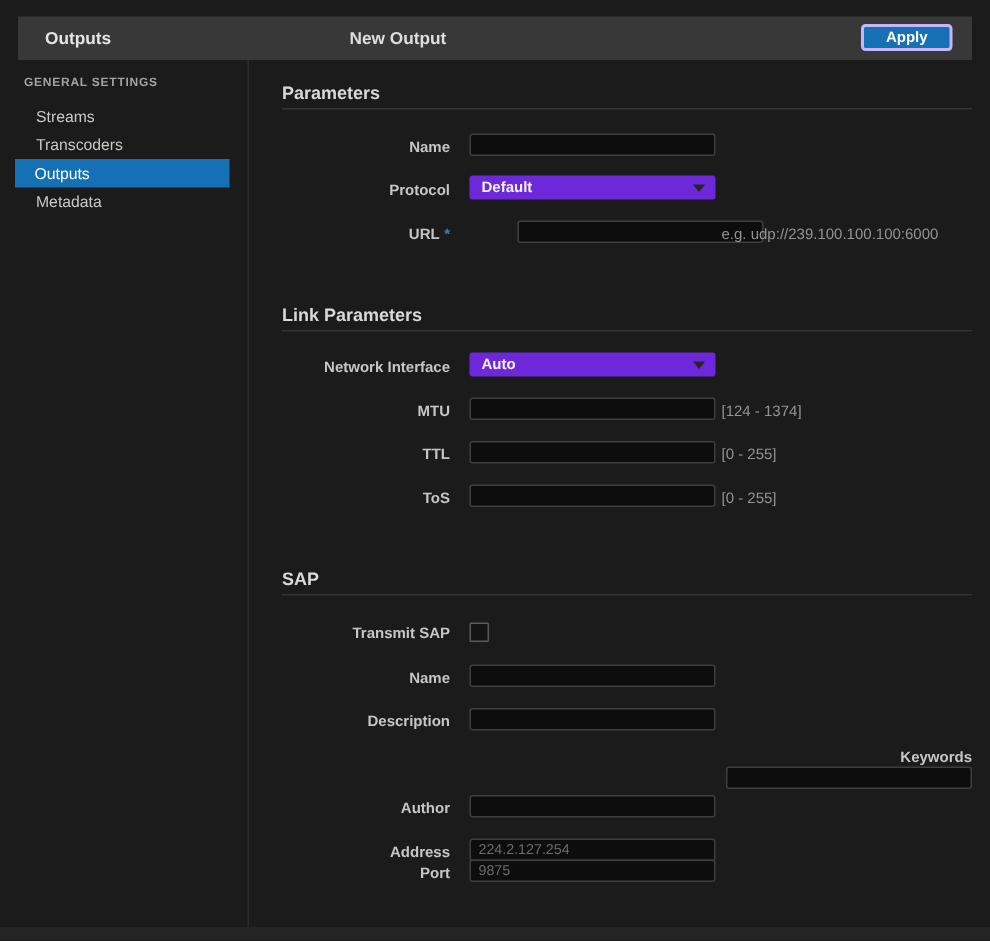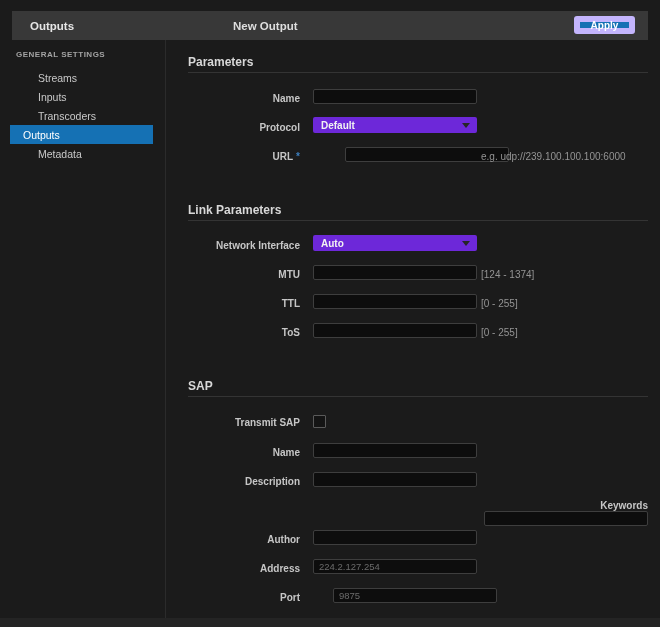--- a/index.html
+++ b/index.html
@@ -20,37 +20,37 @@
   }
   .topbar .nav-title {
     margin-left:18px; font-size:11.5px; font-weight:700; color:#e6e6e6;
   }
   .topbar .page-title {
     position:absolute; left:173px; font-size:11.5px; font-weight:700; color:#dedede;padding-left:48px;
   }
   .apply-btn {
     position:absolute; right:13px; top:5px;
     width:61px; height:18px;
-    background:#1571b4; border:6px solid #c4b5fd; border-radius:3px;
+    background:#1571b4; border:2px solid #c4b5fd; border-radius:3px;
     color:#ffffff; font-size:10px; font-weight:700;
     font-family:"Liberation Sans", sans-serif;
     display:flex; align-items:center; justify-content:center;
     cursor:pointer;
   }
 
   
   .sidebar { position:absolute; left:0; top:40px; width:165px; bottom:9px; }
   .sidebar .section-label {
     position:absolute; left:16px; top:10px;
     font-size:8px; font-weight:700; letter-spacing:0.5px; color:#a3a3a3;
   }
   .side-items { position:absolute; left:0; right:12px; top:28px; }
   .side-item {
     height:19px; display:flex; align-items:center;
-    padding-left:38px; font-size:10.5px; color:#c9c9c9; cursor:pointer;
+    padding-left:24px; font-size:10.5px; color:#c9c9c9; cursor:pointer;
   }
   .side-item.active {
     margin-left:10px; padding-left:13px;
     background:#1571b4; color:#ffffff;
   }
   .v-divider {
     position:absolute; left:165px; top:40px; bottom:9px; width:1px; background:#2b2b2b;
   }
 
   
@@ -112,21 +112,20 @@
 <div class="topbar">
   <span class="nav-title">Outputs</span>
   <span class="page-title">New Output</span>
   <button class="apply-btn">Apply</button>
 </div>
 
 <div class="sidebar">
   <div class="section-label">GENERAL SETTINGS</div>
   <div class="side-items">
     <div class="side-item">Streams</div>
-    <div class="side-item">Inputs</div>
     <div class="side-item">Transcoders</div>
     <div class="side-item active">Outputs</div>
     <div class="side-item">Metadata</div>
   </div>
 </div>
 <div class="v-divider"></div>
 
 <div class="main">
 
   <div class="sec-title" style="top:15px;">Parameters</div>
@@ -232,21 +231,21 @@
       </span>
   </div>
 
   <div class="frow" style="top:518px;">
     <span class="flabel">Address</span>
     <span class="fctrl">
         <input class="tinput" type="text" placeholder="224.2.127.254" style="">
       </span>
   </div>
 
-  <div class="frow" style="top:547px;gap:20px;">
+  <div class="frow" style="top:532px;">
     <span class="flabel">Port</span>
     <span class="fctrl">
         <input class="tinput" type="text" placeholder="9875" style="">
       </span>
   </div>
 
 </div>
 
 <div class="bottom-strip"></div>
 

